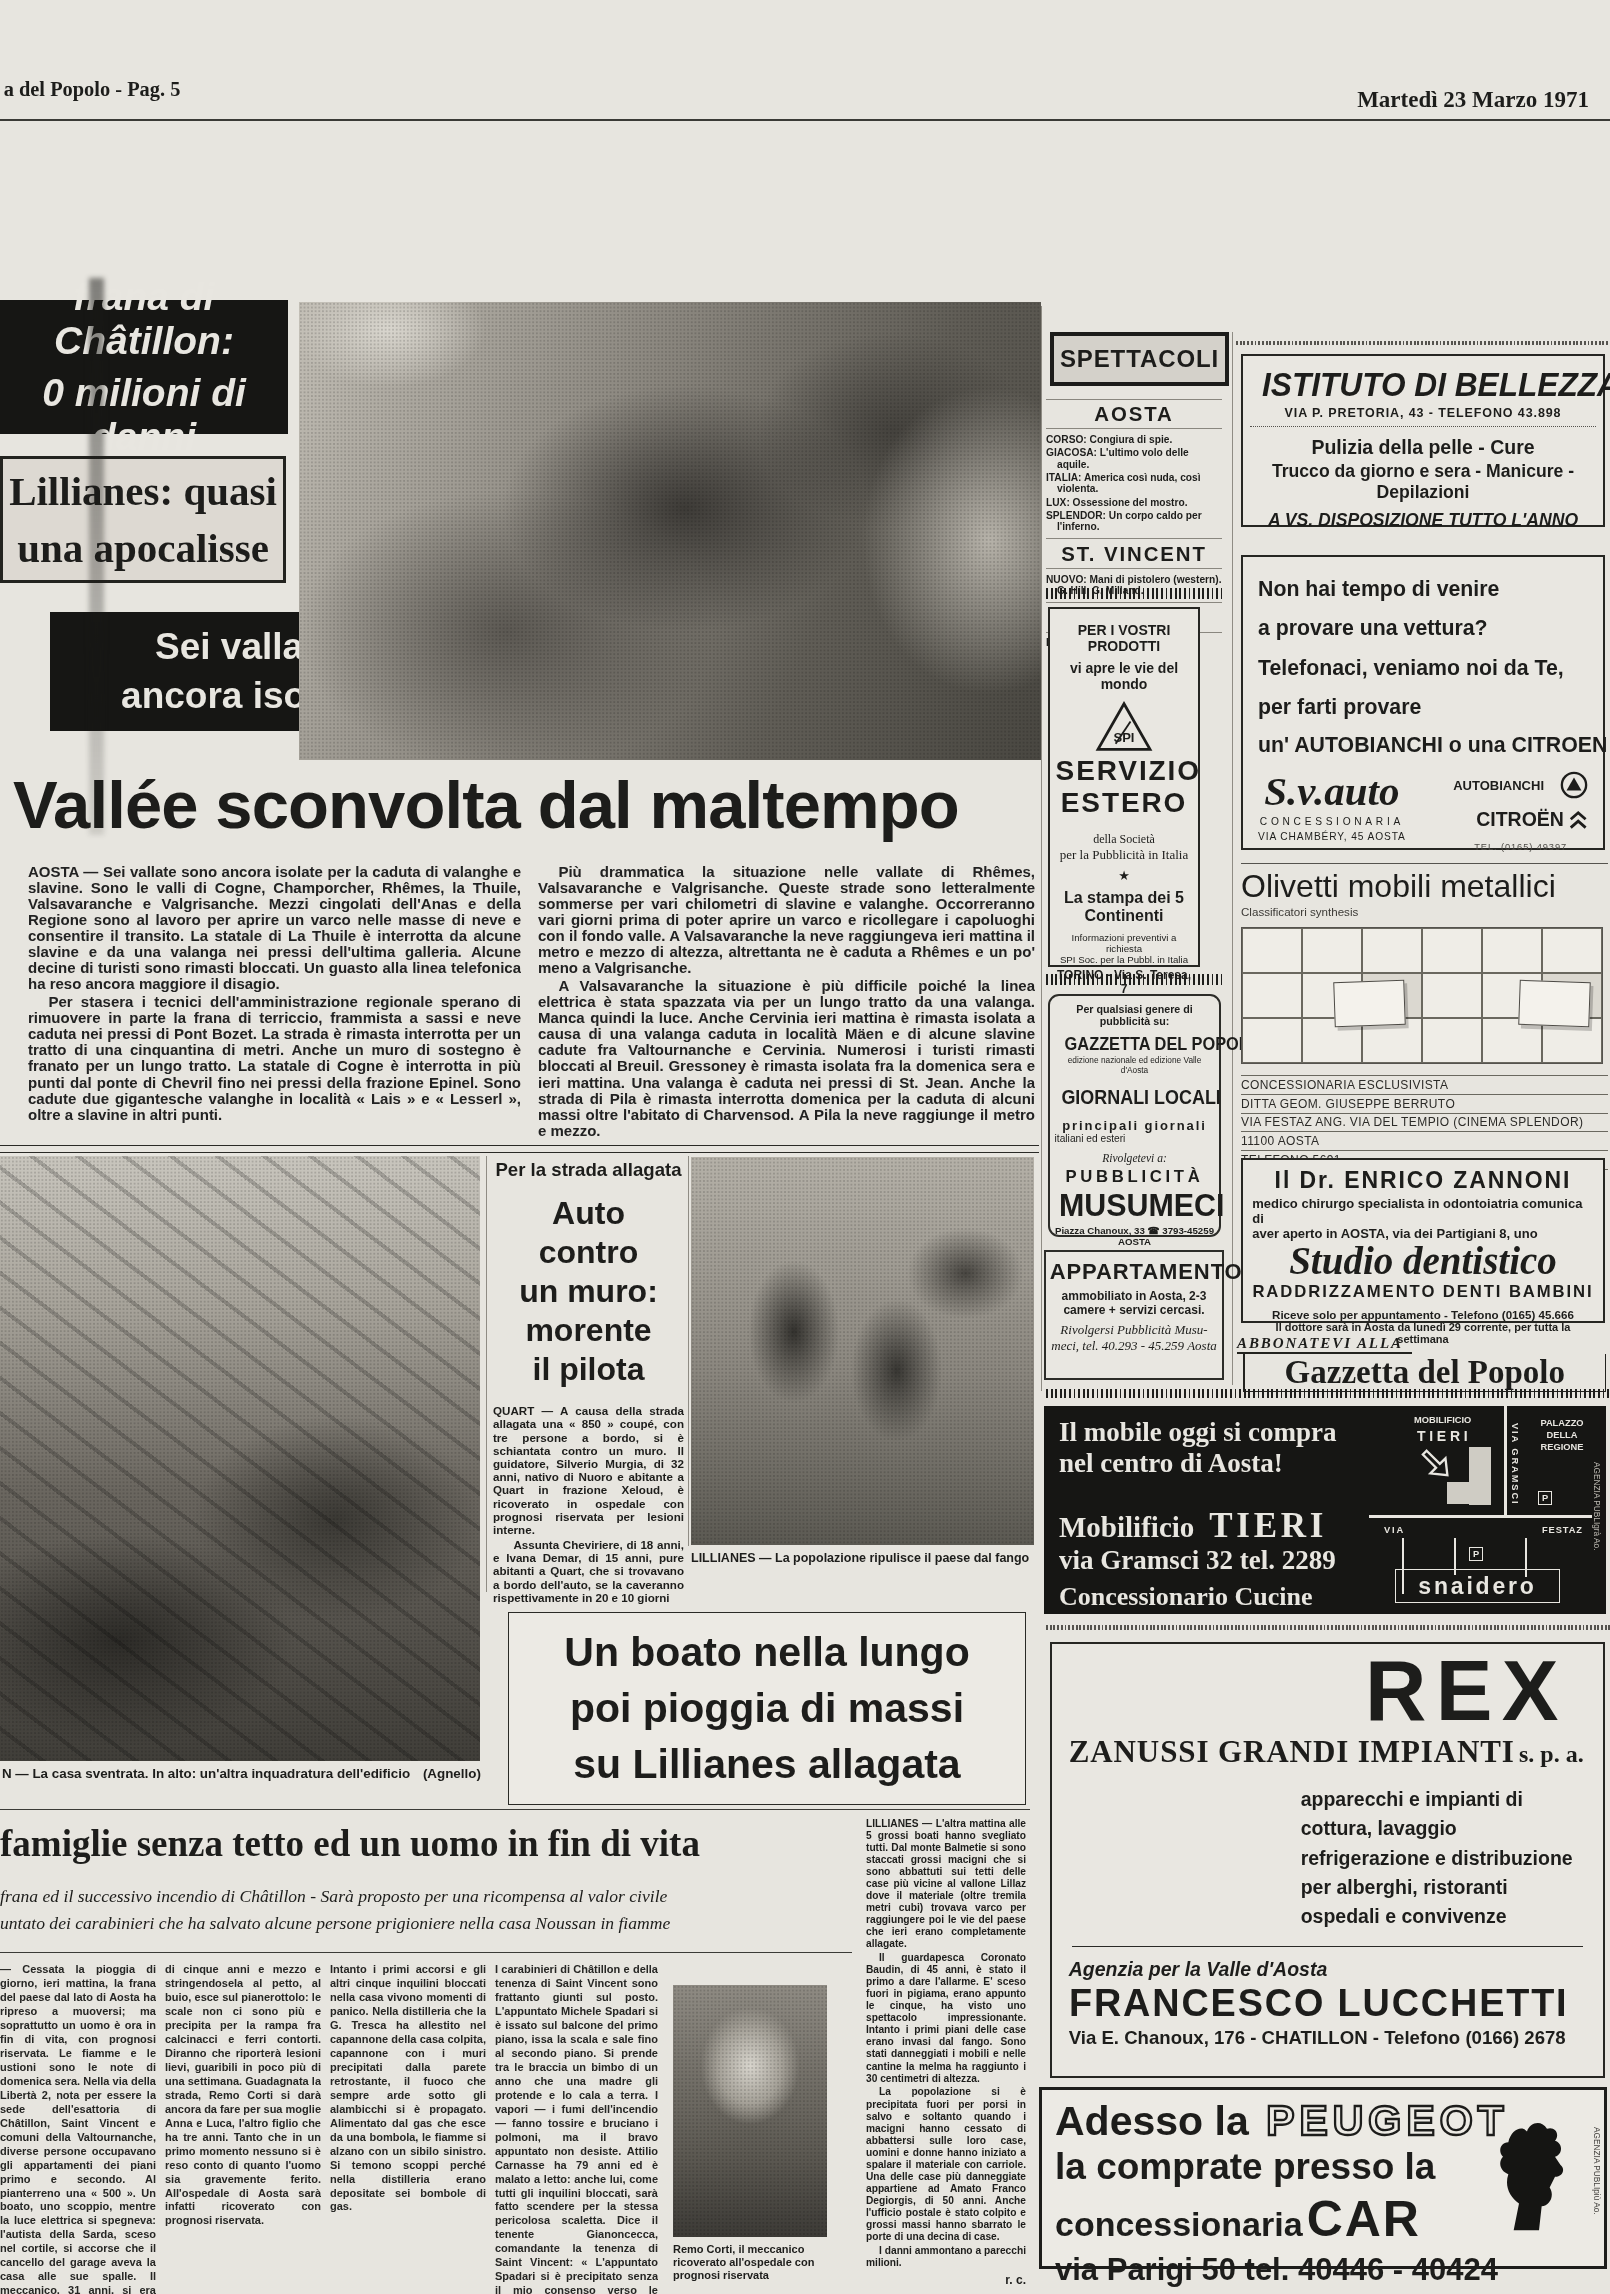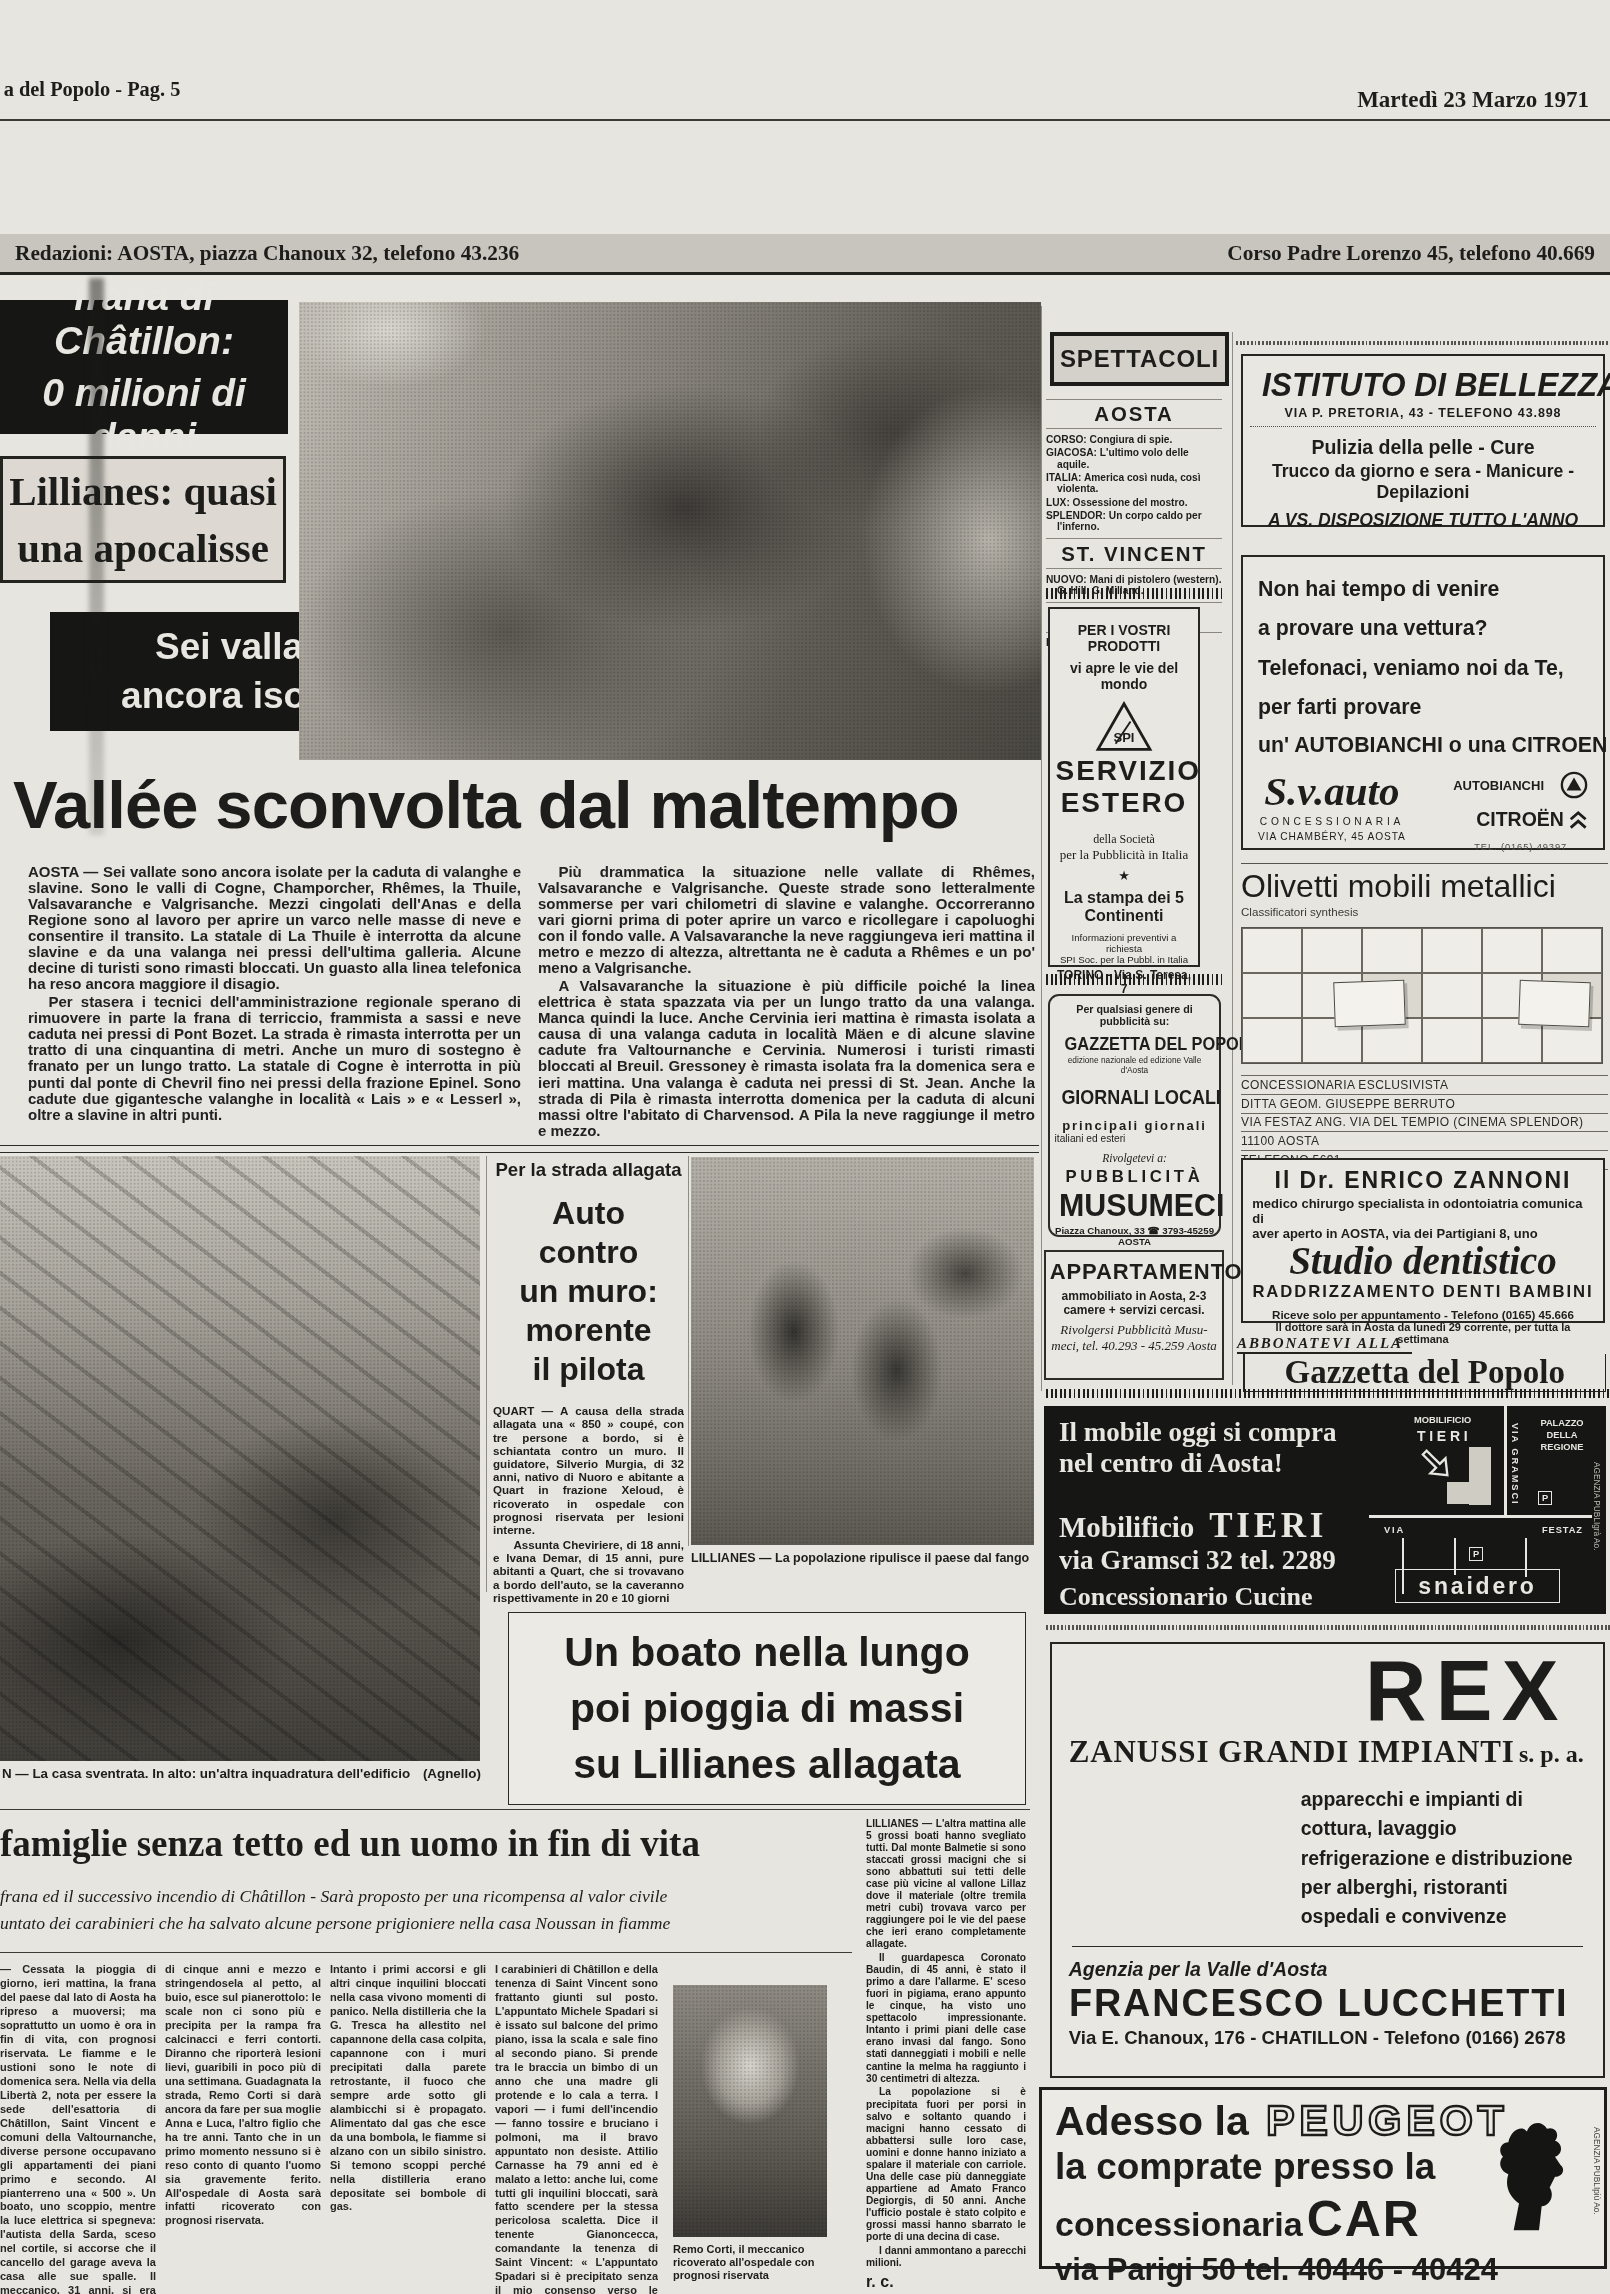--- a/index.html
+++ b/index.html
@@ -50,24 +50,20 @@
 </style>
 </head>
 <body>
 
 <div class="page">
 
   <div class="abs serif" style="left:3.7px;top:78px;font-size:20.4px;font-weight:700;">a del Popolo - Pag. 5</div>
   <div class="abs serif" style="right:21px;top:87px;font-size:23px;font-weight:700;">Martedì 23 Marzo 1971</div>
   <div class="abs rule" style="left:0;top:119px;width:1610px;height:1.9px;"></div>
 
-  <div class="abs" style="left:0;top:234px;width:1610px;height:41px;background:#c8c5be;border-bottom:3.7px solid #23231f;display:flex;align-items:center;justify-content:space-between;padding:0 15px;box-sizing:border-box;">
-    <span class="serif" style="font-size:21.3px;font-weight:700;">Redazioni: AOSTA, piazza Chanoux 32, telefono 43.236</span>
-    <span class="serif" style="font-size:21.3px;font-weight:700;">Corso Padre Lorenzo 45, telefono 40.669</span>
-  </div>
 
   <div class="abs blackbox" style="left:0;top:300px;width:288px;height:134px;display:flex;flex-direction:column;justify-content:center;gap:7.4px;">
     <div class="ctr" style="font-size:39px;font-weight:700;font-style:italic;">frana di Châtillon:</div>
     <div class="ctr" style="font-size:39px;font-weight:700;font-style:italic;">0 milioni di danni</div>
   </div>
   <div class="abs serif" style="left:0;top:456px;width:280px;height:121px;border:3.7px solid #23231f;background:#ddd9d2;display:flex;flex-direction:column;justify-content:center;gap:9.3px;">
     <div class="ctr" style="font-size:41px;font-weight:700;">Lillianes: quasi</div>
     <div class="ctr" style="font-size:41px;font-weight:700;">una apocalisse</div>
   </div>
   <div class="abs blackbox" style="left:50px;top:612px;width:391px;height:119px;display:flex;flex-direction:column;justify-content:center;gap:7.4px;">
@@ -117,21 +113,21 @@
     <div class="ctr" style="font-size:41px;font-weight:700;">Un boato nella lungo</div>
     <div class="ctr" style="font-size:41px;font-weight:700;">poi pioggia di massi</div>
     <div class="ctr" style="font-size:41px;font-weight:700;">su Lillianes allagata</div>
   </div>
 
   <div class="abs" style="left:866px;top:1818px;width:160px;height:475px;overflow:hidden;font:600 10.2px/1.18 'Liberation Sans',sans-serif;text-align:justify;">
     <p style="margin:0;">LILLIANES — L'altra mattina alle 5 grossi boati hanno svegliato tutti. Dal monte Balmetie si sono staccati grossi macigni che si sono abbattuti sui tetti delle case più vicine al vallone Lillaz dove il materiale (oltre tremila metri cubi) trovava varco per raggiungere poi le vie del paese che ieri erano completamente allagate.</p>
     <p style="margin:1.9px 0 0;text-indent:13px;">Il guardapesca Coronato Baudin, di 45 anni, è stato il primo a dare l'allarme. E' sceso fuori in pigiama, erano appunto le cinque, ha visto uno spettacolo impressionante. Intanto i primi piani delle case erano invasi dal fango. Sono stati danneggiati i mobili e nelle cantine la melma ha raggiunto i 30 centimetri di altezza.</p>
     <p style="margin:1.9px 0 0;text-indent:13px;">La popolazione si è precipitata fuori per porsi in salvo e soltanto quando i macigni hanno cessato di abbattersi sulle loro case, uomini e donne hanno iniziato a spalare il materiale con carriole. Una delle case più danneggiate appartiene ad Amato Franco Degiorgis, di 50 anni. Anche l'ufficio postale è stato colpito e grossi massi hanno sbarrato le porte di una decina di case.</p>
     <p style="margin:1.9px 0 0;text-indent:13px;">I danni ammontano a parecchi milioni.</p>
-    <div style="font-weight:700;font-size:16px;margin-top:3.7px;">r. c.</div>
+    <div style="text-align:right;font-weight:700;font-size:12px;margin-top:3.7px;">r. c.</div>
   </div>
 
   <div class="abs rule" style="left:0;top:1809px;width:1030px;height:0.9px;"></div>
   <div class="abs serif" style="left:0;top:1822px;width:853px;font-size:37px;font-weight:700;white-space:nowrap;">famiglie senza tetto ed un uomo in fin di vita</div>
   <div class="abs serif" style="left:0;top:1883px;width:852px;font-size:17.6px;font-style:italic;line-height:1.55;">
     <div>frana ed il successivo incendio di Châtillon - Sarà proposto per una ricompensa al valor civile</div>
     <div>untato dei carabinieri che ha salvato alcune persone prigioniere nella casa Noussan in fiamme</div>
   </div>
   <div class="abs rule" style="left:0;top:1952px;width:852px;height:0.9px;"></div>
 

